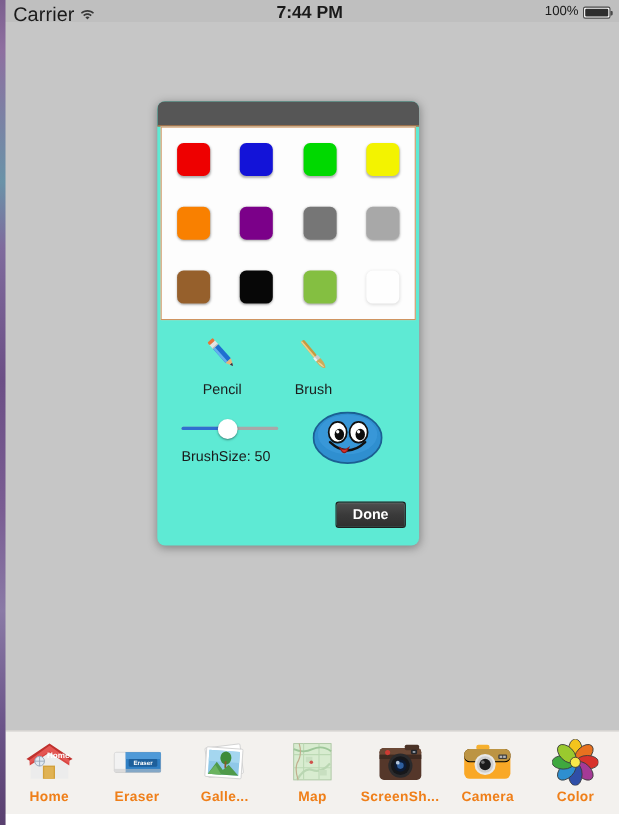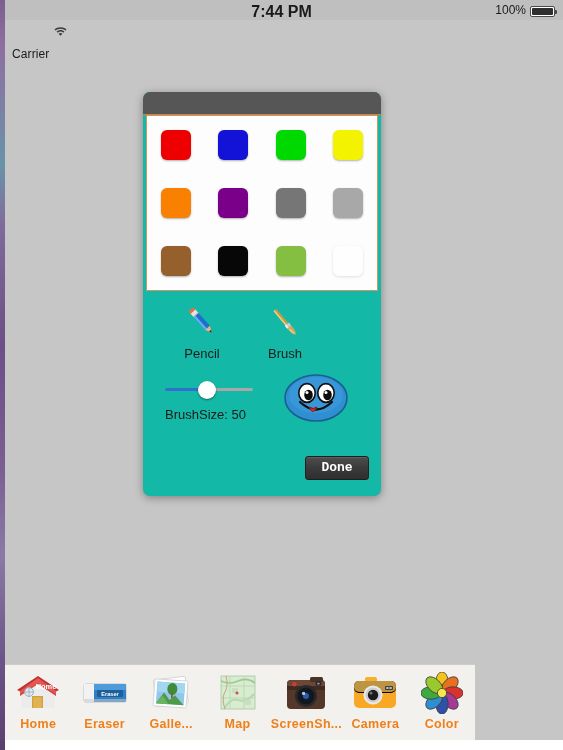--- a/index.html
+++ b/index.html
@@ -40,21 +40,21 @@
     font-size: 12px;
     color: #1a1a1a;
   }
   #status-left {
     position: absolute;
     left: 12px; top: 3px;
     display: flex;
     align-items: center;
     gap: 5px;
   }
-  #carrier-label { font-size: 12px; letter-spacing: 0.1px; margin-top: 44px; }
+  #carrier-label { font-size: 18px; letter-spacing: 0.1px; }
   .wifi-icon { display: block; }
   #status-time {
     position: absolute;
     left: 0; top: 3px;
     width: 563px;
     text-align: center;
     font-size: 16px;
     font-weight: bold;
   }
   #status-right {
@@ -98,21 +98,21 @@
     background: #c6c6c6;
   }
 
   
   #color-picker-dialog {
     position: absolute;
     left: 143px; top: 92px;
     width: 238px;
     height: 404px;
     border-radius: 7px;
-    background: #14b8a6;
+    background: #5eead4;
     box-shadow: 0 2px 9px rgba(0,0,0,0.35);
     z-index: 20;
     overflow: hidden;
   }
   #dialog-titlebar {
     position: absolute;
     left: 0; top: 0;
     width: 238px; height: 22px;
     background: #565656;
     border-bottom: 1px solid #c8844a;
@@ -233,28 +233,27 @@
     padding: 3px 9px 4px 9px;
     background: linear-gradient(to bottom, #4e4e4e 0%, #3a3a3a 50%, #2f2f2f 100%);
     border: 1px solid #1e1e1e;
     border-radius: 3px;
     color: #ffffff;
     font-size: 13px;
     font-weight: bold;
     text-align: center;
     cursor: pointer;
     box-shadow: 0 1px 1px rgba(255,255,255,0.10) inset;
-    font-family: Liberation Mono, monospace;
   }
 
   
   #bottom-toolbar {
     position: absolute;
     left: 5px; bottom: 0;
-    width: 470px;
+    width: 558px;
     height: 85px;
     background: #f3f1ee;
     border-top: 1px solid #cfcdc9;
     display: flex;
     z-index: 25;
   }
   .toolbar-item {
     flex: 1;
     display: flex;
     flex-direction: column;

